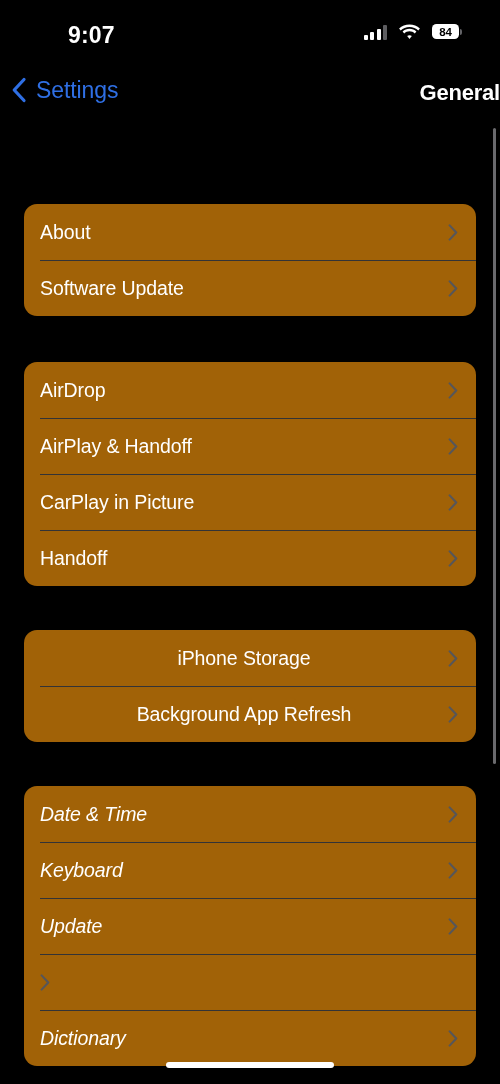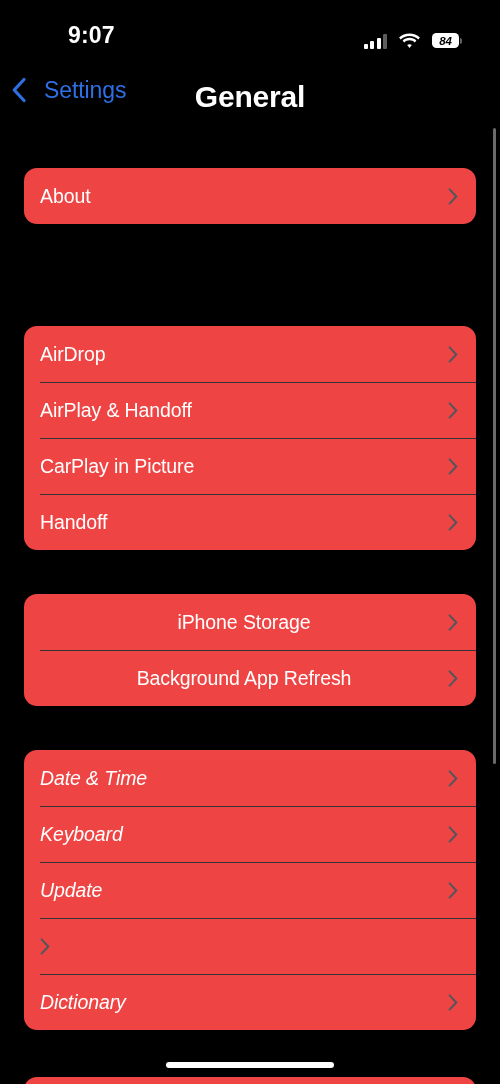--- a/index.html
+++ b/index.html
@@ -29,22 +29,22 @@
   .status-time {
     position:absolute;
     left:68px; top:22px;
     font-size:23px;
     font-weight:bold;
     color:#fff;
     letter-spacing:0.2px;
   }
   .status-right {
     position:absolute;
-    right:38px; top:33px;
-    display:flex; align-items:center; gap:12px;font-style:italic;
+    right:38px; top:24px;
+    display:flex; align-items:center; gap:12px;
   }
   .cell-bars { display:flex; align-items:flex-end; gap:2.5px; height:16px; }
   .cell-bars i { display:block; width:4px; background:#fff; border-radius:1px; }
   .cell-bars i:nth-child(1){ height:5px; }
   .cell-bars i:nth-child(2){ height:8px; }
   .cell-bars i:nth-child(3){ height:11.5px; }
   .cell-bars i:nth-child(4){ height:15px; background:#5d5d60; }
 
   .wifi-icon { width:21px; height:16px; display:block; }
 
@@ -75,50 +75,51 @@
     margin-right:3px;
   }
 
   
   .nav-bar {
     position:absolute; top:62px; left:0;
     width:500px; height:62px;
   }
   .back-button {
     position:absolute; left:10px; top:14px;
-    display:flex; align-items:center; gap:16px;
+    display:flex; align-items:center; gap:8px;
     cursor:pointer;
   }
   .back-chevron { width:18px; height:28px; display:block; }
   .back-label {
     font-size:23px;
     color:#2f6fe4;
     letter-spacing:-0.1px;
   }
   .nav-title {
     position:absolute; left:0; top:18px;
     width:500px;
-    text-align:center;
-    font-size:30px;
+    text-align:right;
+    font-size:22px;
     font-weight:bold;
     color:#fff;
     letter-spacing:-0.2px;
   }
 
   
   .scroll-area {
     position:absolute; top:124px; left:0;
     width:500px; height:960px;
   }
   .group {
     position:absolute;
     left:24px; width:452px;
-    background:#ef4444;
+    background:#a16207;
     border-radius:13px;
     overflow:hidden;
+    margin-top:36px;
   }
   .row {
     position:relative;
     height:56px;
     display:flex; align-items:center;
     padding-left:16px; padding-right:18px;
     cursor:pointer;
   }
   .row-label {
     flex:1;
@@ -198,20 +199,26 @@
 
   <div class="scroll-area">
 
     <div class="group" style="top: 44px;">
         <div class="row">
           <span class="row-label">About</span>
           <svg class="row-chevron" viewBox="0 0 10 17">
             <path d="M1.6 1.4 L8.3 8.5 L1.6 15.6" fill="none" stroke="#56565a" stroke-width="2.1" stroke-linecap="round" stroke-linejoin="round"></path>
           </svg>
         </div>
+        <div class="row">
+          <span class="row-label">Software Update</span>
+          <svg class="row-chevron" viewBox="0 0 10 17">
+            <path d="M1.6 1.4 L8.3 8.5 L1.6 15.6" fill="none" stroke="#56565a" stroke-width="2.1" stroke-linecap="round" stroke-linejoin="round"></path>
+          </svg>
+        </div>
       </div>
       <div class="group" style="top: 202px;">
         <div class="row">
           <span class="row-label">AirDrop</span>
           <svg class="row-chevron" viewBox="0 0 10 17">
             <path d="M1.6 1.4 L8.3 8.5 L1.6 15.6" fill="none" stroke="#56565a" stroke-width="2.1" stroke-linecap="round" stroke-linejoin="round"></path>
           </svg>
         </div>
         <div class="row">
           <span class="row-label">AirPlay &amp; Handoff</span>

